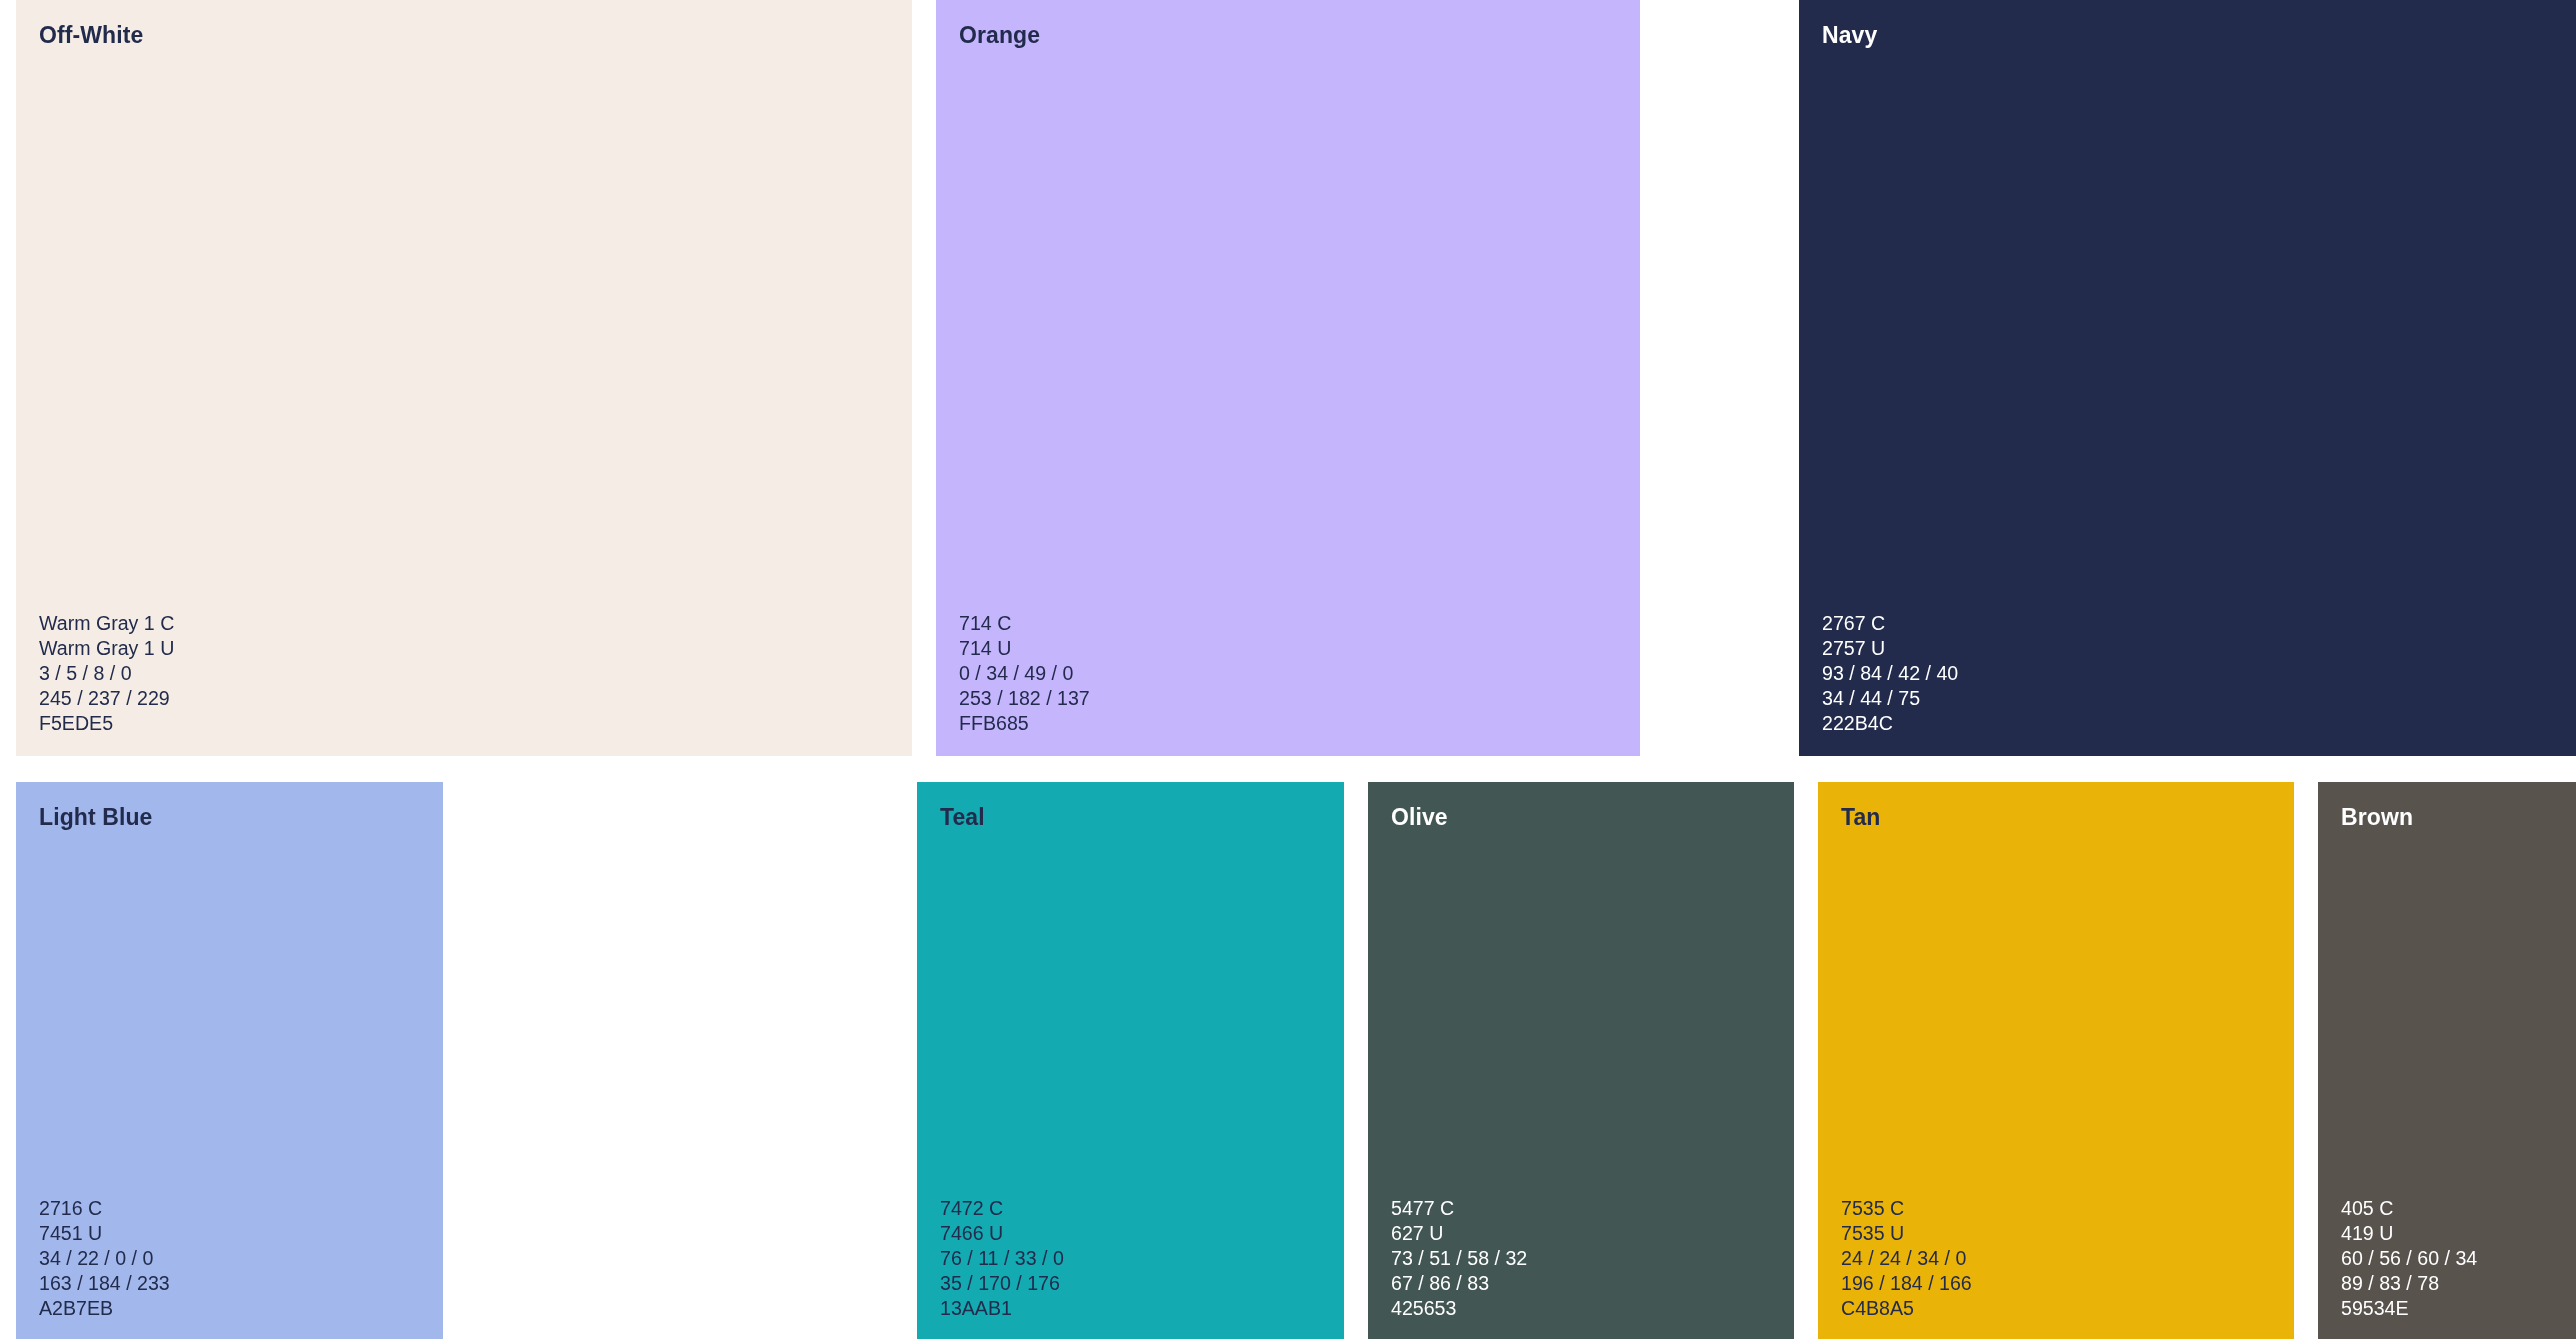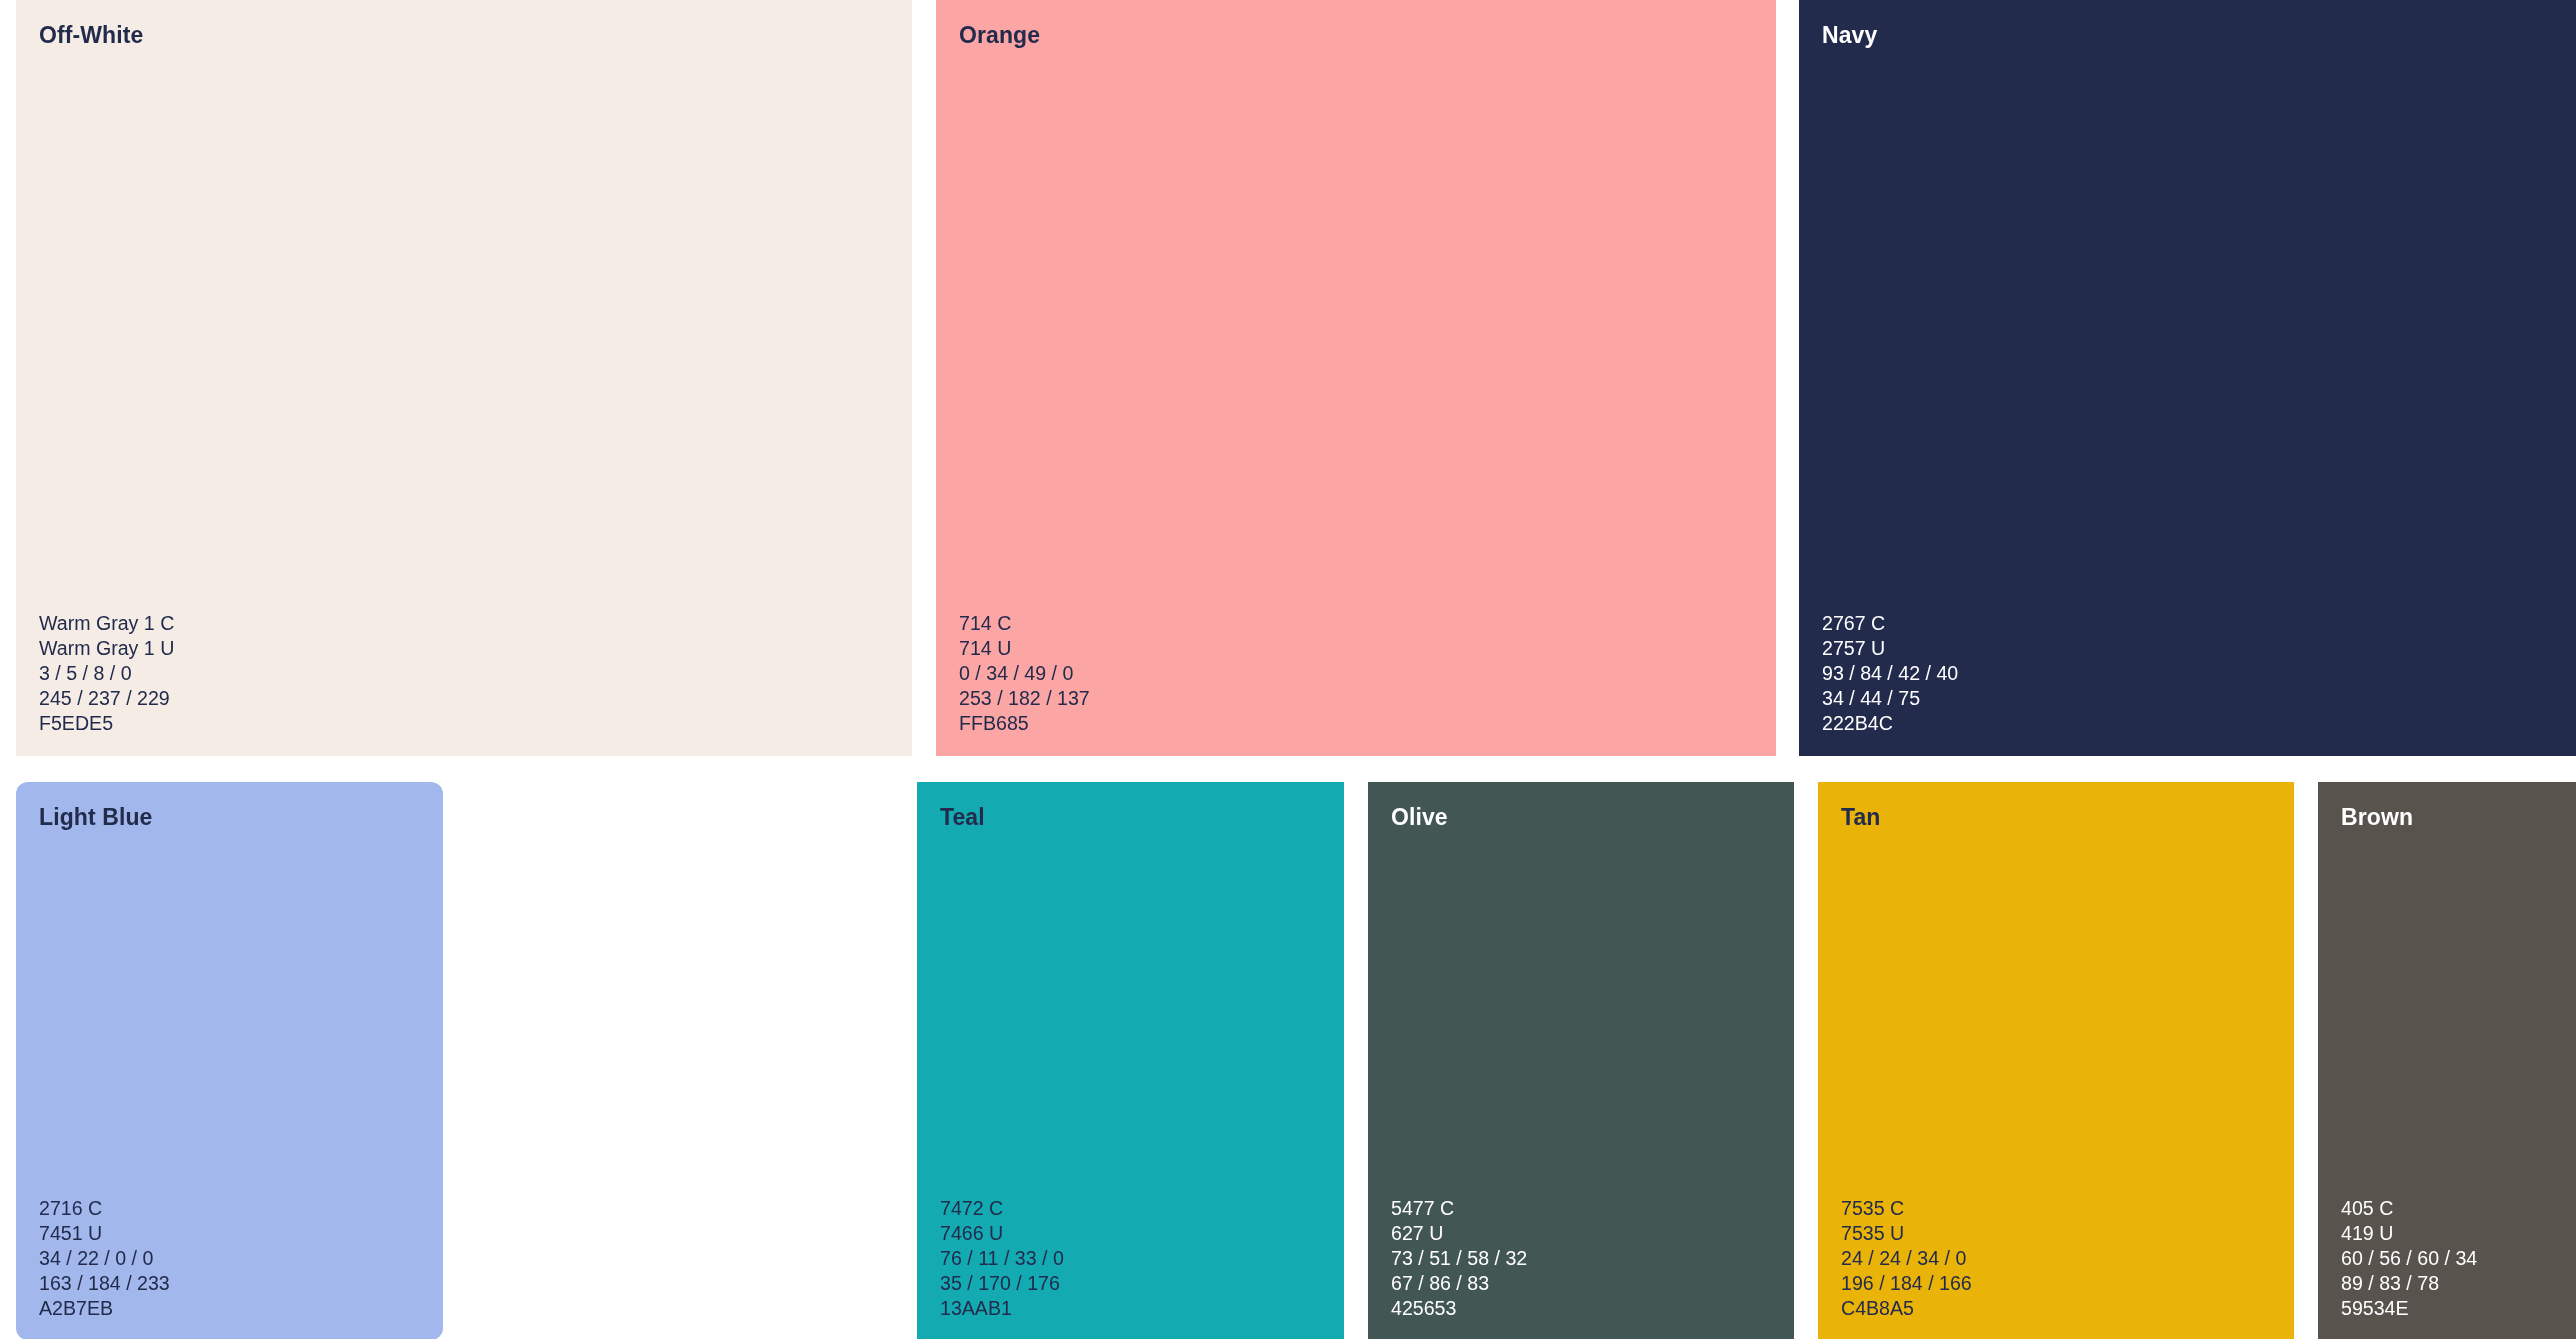--- a/index.html
+++ b/index.html
@@ -55,21 +55,21 @@
     <div class="swatch-name">Off-White</div>
     <div class="swatch-specs">
       <span class="spec-line">Warm Gray 1 C</span>
       <span class="spec-line">Warm Gray 1 U</span>
       <span class="spec-line">3 / 5 / 8 / 0</span>
       <span class="spec-line">245 / 237 / 229</span>
       <span class="spec-line">F5EDE5</span>
     </div>
   </div>
 
-  <div class="swatch row-top" style="left: 920px; top: 0px; width: 840px; height: 756px; background-color: #fca5a5; color: rgb(34, 43, 76);">
+  <div class="swatch row-top" style="left: 920px; top: 0px; width: 704px; height: 756px; background-color: #c4b5fd; color: rgb(34, 43, 76);">
     <div class="swatch-name">Orange</div>
     <div class="swatch-specs">
       <span class="spec-line">714 C</span>
       <span class="spec-line">714 U</span>
       <span class="spec-line">0 / 34 / 49 / 0</span>
       <span class="spec-line">253 / 182 / 137</span>
       <span class="spec-line">FFB685</span>
     </div>
   </div>
 
@@ -77,21 +77,21 @@
     <div class="swatch-name">Navy</div>
     <div class="swatch-specs">
       <span class="spec-line">2767 C</span>
       <span class="spec-line">2757 U</span>
       <span class="spec-line">93 / 84 / 42 / 40</span>
       <span class="spec-line">34 / 44 / 75</span>
       <span class="spec-line">222B4C</span>
     </div>
   </div>
 
-  <div class="swatch row-bottom" style="left: 0px; top: 782px; width: 427px; height: 558px; background-color: rgb(162, 183, 235); color: rgb(34, 43, 76); border-radius: 12px;">
+  <div class="swatch row-bottom" style="left: 0px; top: 782px; width: 427px; height: 558px; background-color: rgb(162, 183, 235); color: rgb(34, 43, 76);">
     <div class="swatch-name">Light Blue</div>
     <div class="swatch-specs" style="top:414px;">
       <span class="spec-line">2716 C</span>
       <span class="spec-line">7451 U</span>
       <span class="spec-line">34 / 22 / 0 / 0</span>
       <span class="spec-line">163 / 184 / 233</span>
       <span class="spec-line">A2B7EB</span>
     </div>
   </div>
 

